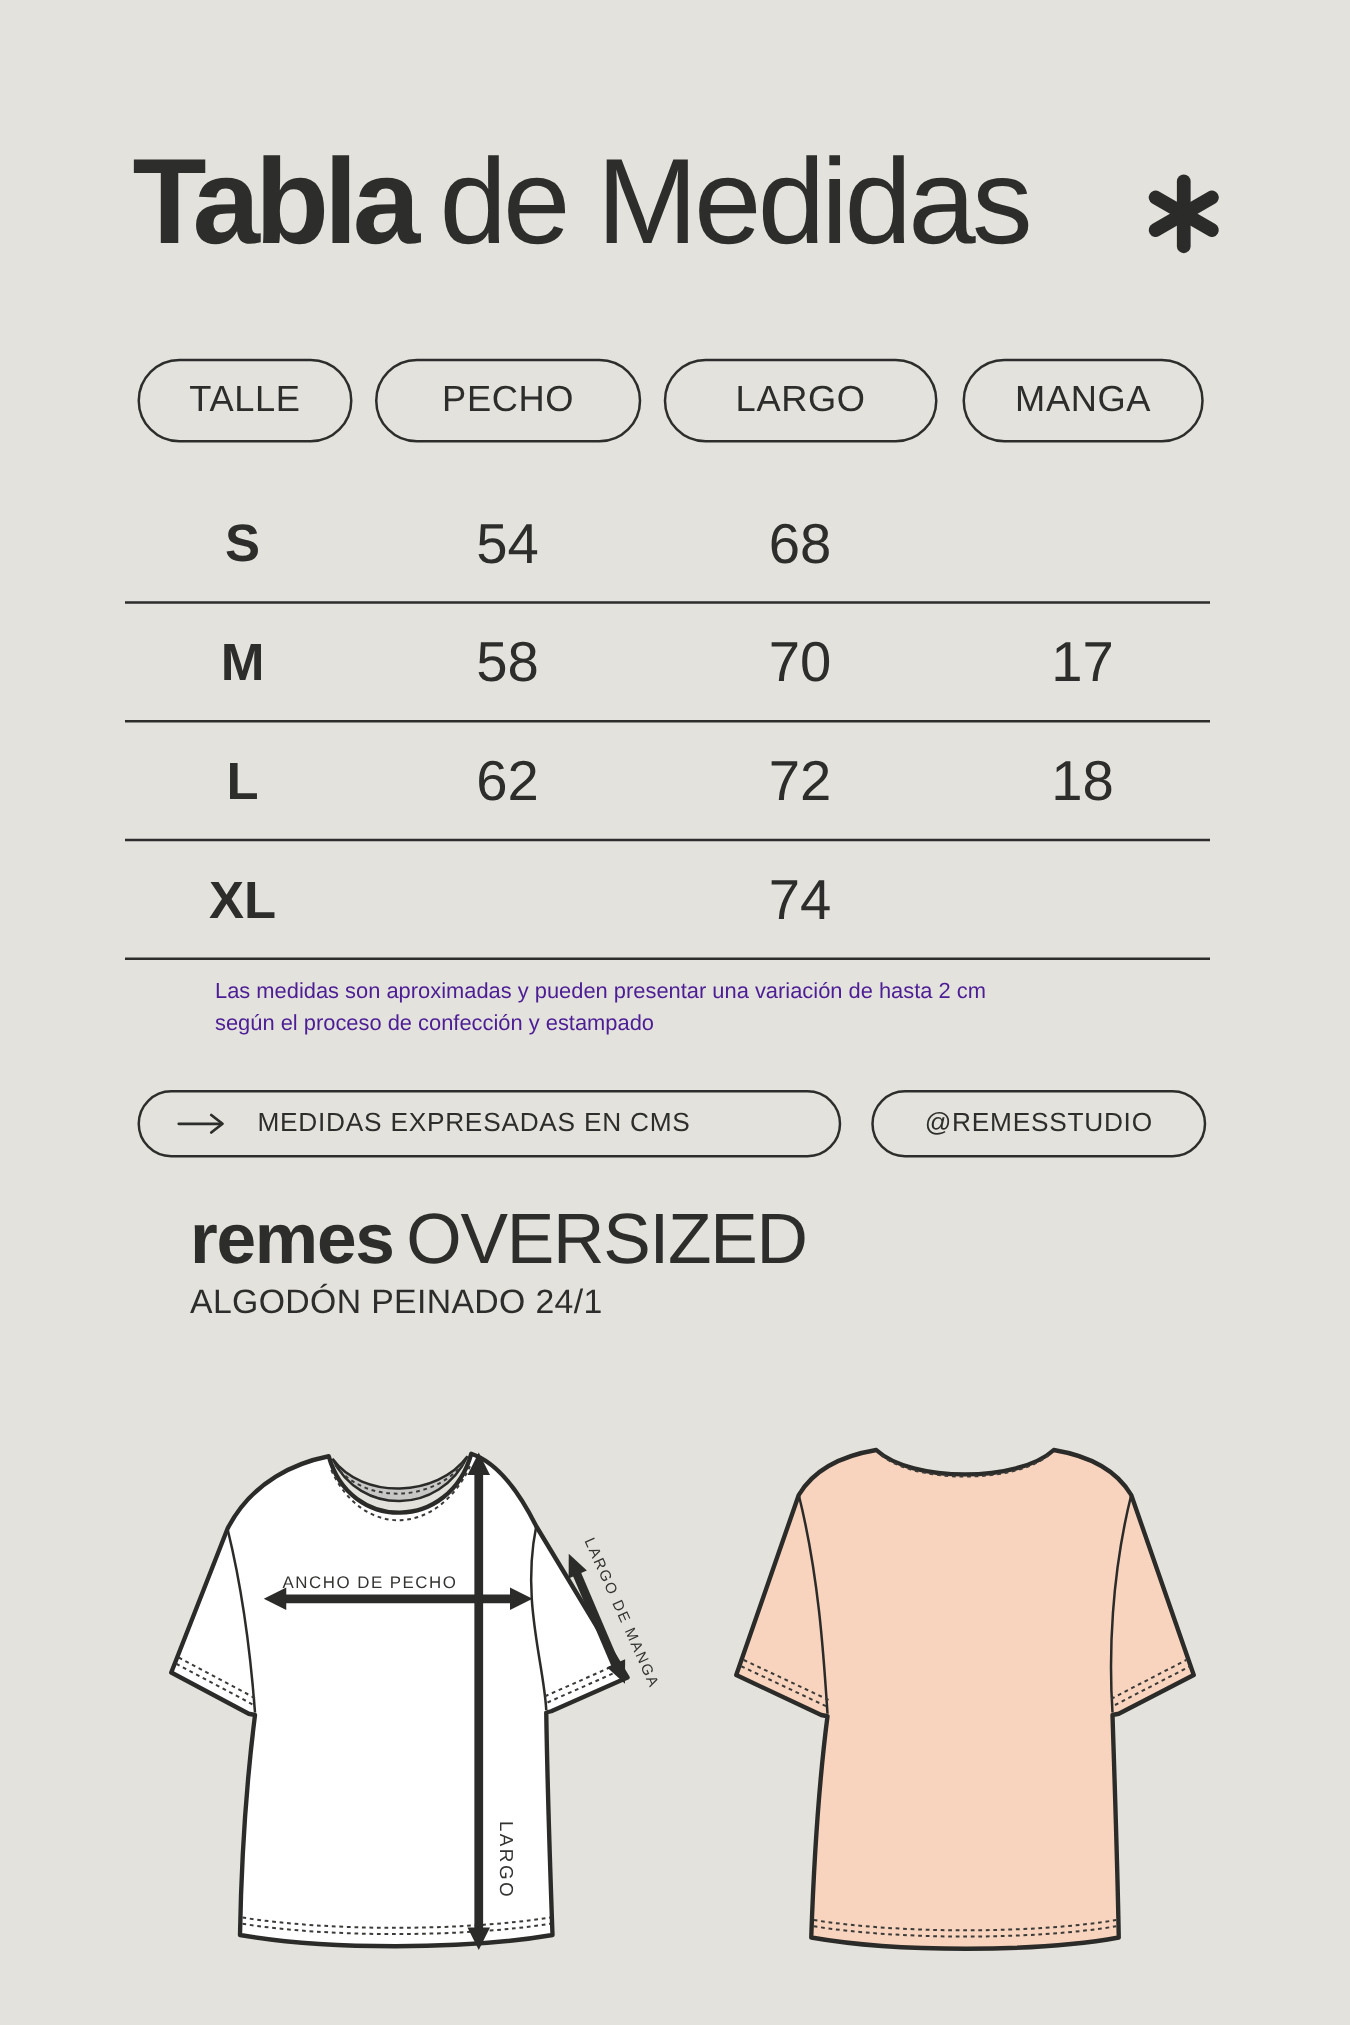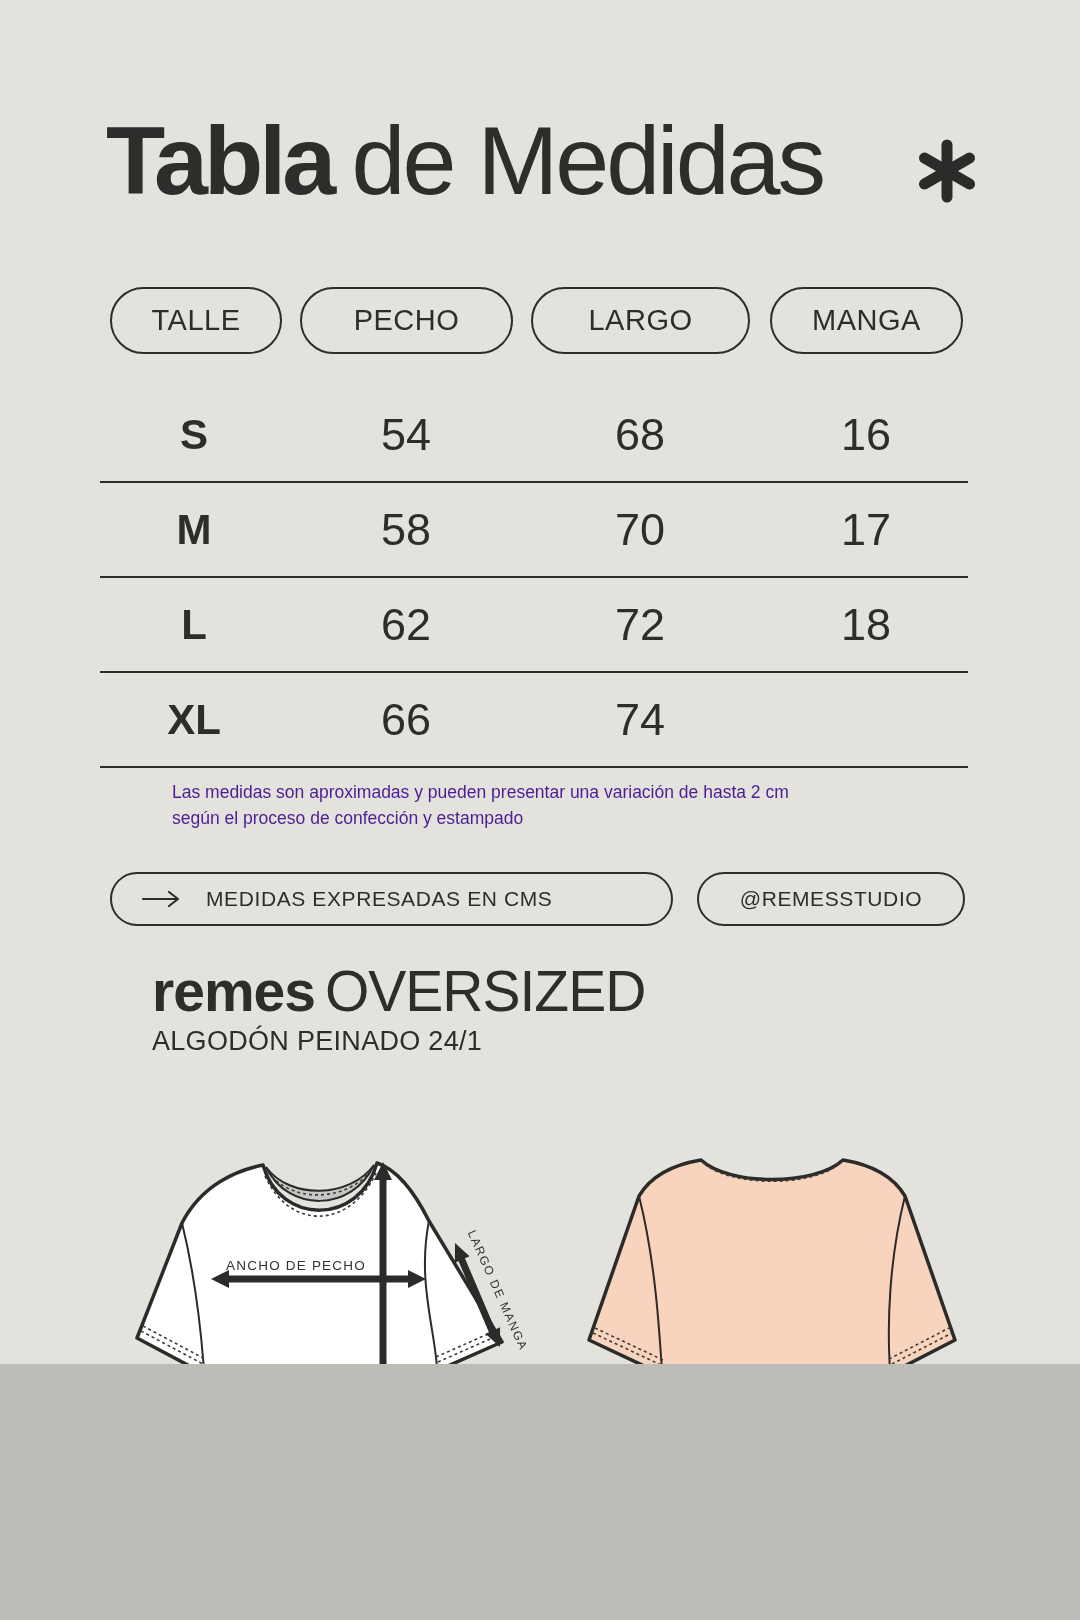--- a/index.html
+++ b/index.html
@@ -1,17 +1,17 @@
 <!DOCTYPE html>
 <html><head>
 <meta charset="utf-8">
 <style>
   html,body{margin:0;padding:0;background:#bdbcb6;}
   .page{
-    position:relative;width:1080px;height:1364px;margin:0 auto;
+    position:relative;width:1080px;height:1620px;margin:0 auto;
     background:#e3e2dc;color:#2d2d2b;overflow:hidden;
     font-family:"Liberation Sans","DejaVu Sans",sans-serif;
   }
   
   .title{position:absolute;left:106px;top:112px;margin:0;font-size:97px;line-height:1;
          font-weight:400;letter-spacing:-3px;white-space:nowrap;}
   .title .t-bold{font-weight:800;letter-spacing:-4px;}
   .title .t-reg{margin-left:0.2em;}
   .asterisk{position:absolute;left:914px;top:138px;}
   
@@ -76,37 +76,35 @@
     <div class="pill p4">
         <span>MANGA</span>
       </div>
   </div>
 
   <div class="table">
     <div class="trow">
       <div class="cell size c1">S</div>
       <div class="cell c2">54</div>
       <div class="cell c3">68</div>
-      <div class="cell c4">16</div>
     </div>
     <div class="trow">
       <div class="cell size c1">M</div>
       <div class="cell c2">58</div>
       <div class="cell c3">70</div>
       <div class="cell c4">17</div>
     </div>
     <div class="trow">
       <div class="cell size c1">L</div>
       <div class="cell c2">62</div>
       <div class="cell c3">72</div>
       <div class="cell c4">18</div>
     </div>
     <div class="trow">
       <div class="cell size c1">XL</div>
-      <div class="cell c2">66</div>
       <div class="cell c3">74</div>
     </div>
   </div>
 
   <p class="note">Las medidas son aproximadas y pueden presentar una variación de hasta 2 cm según el proceso de confección y estampado</p>
 
   <div class="badge badge-handle">
     <span>@REMESSTUDIO</span>
   </div>
   <div class="badge badge-cms">

